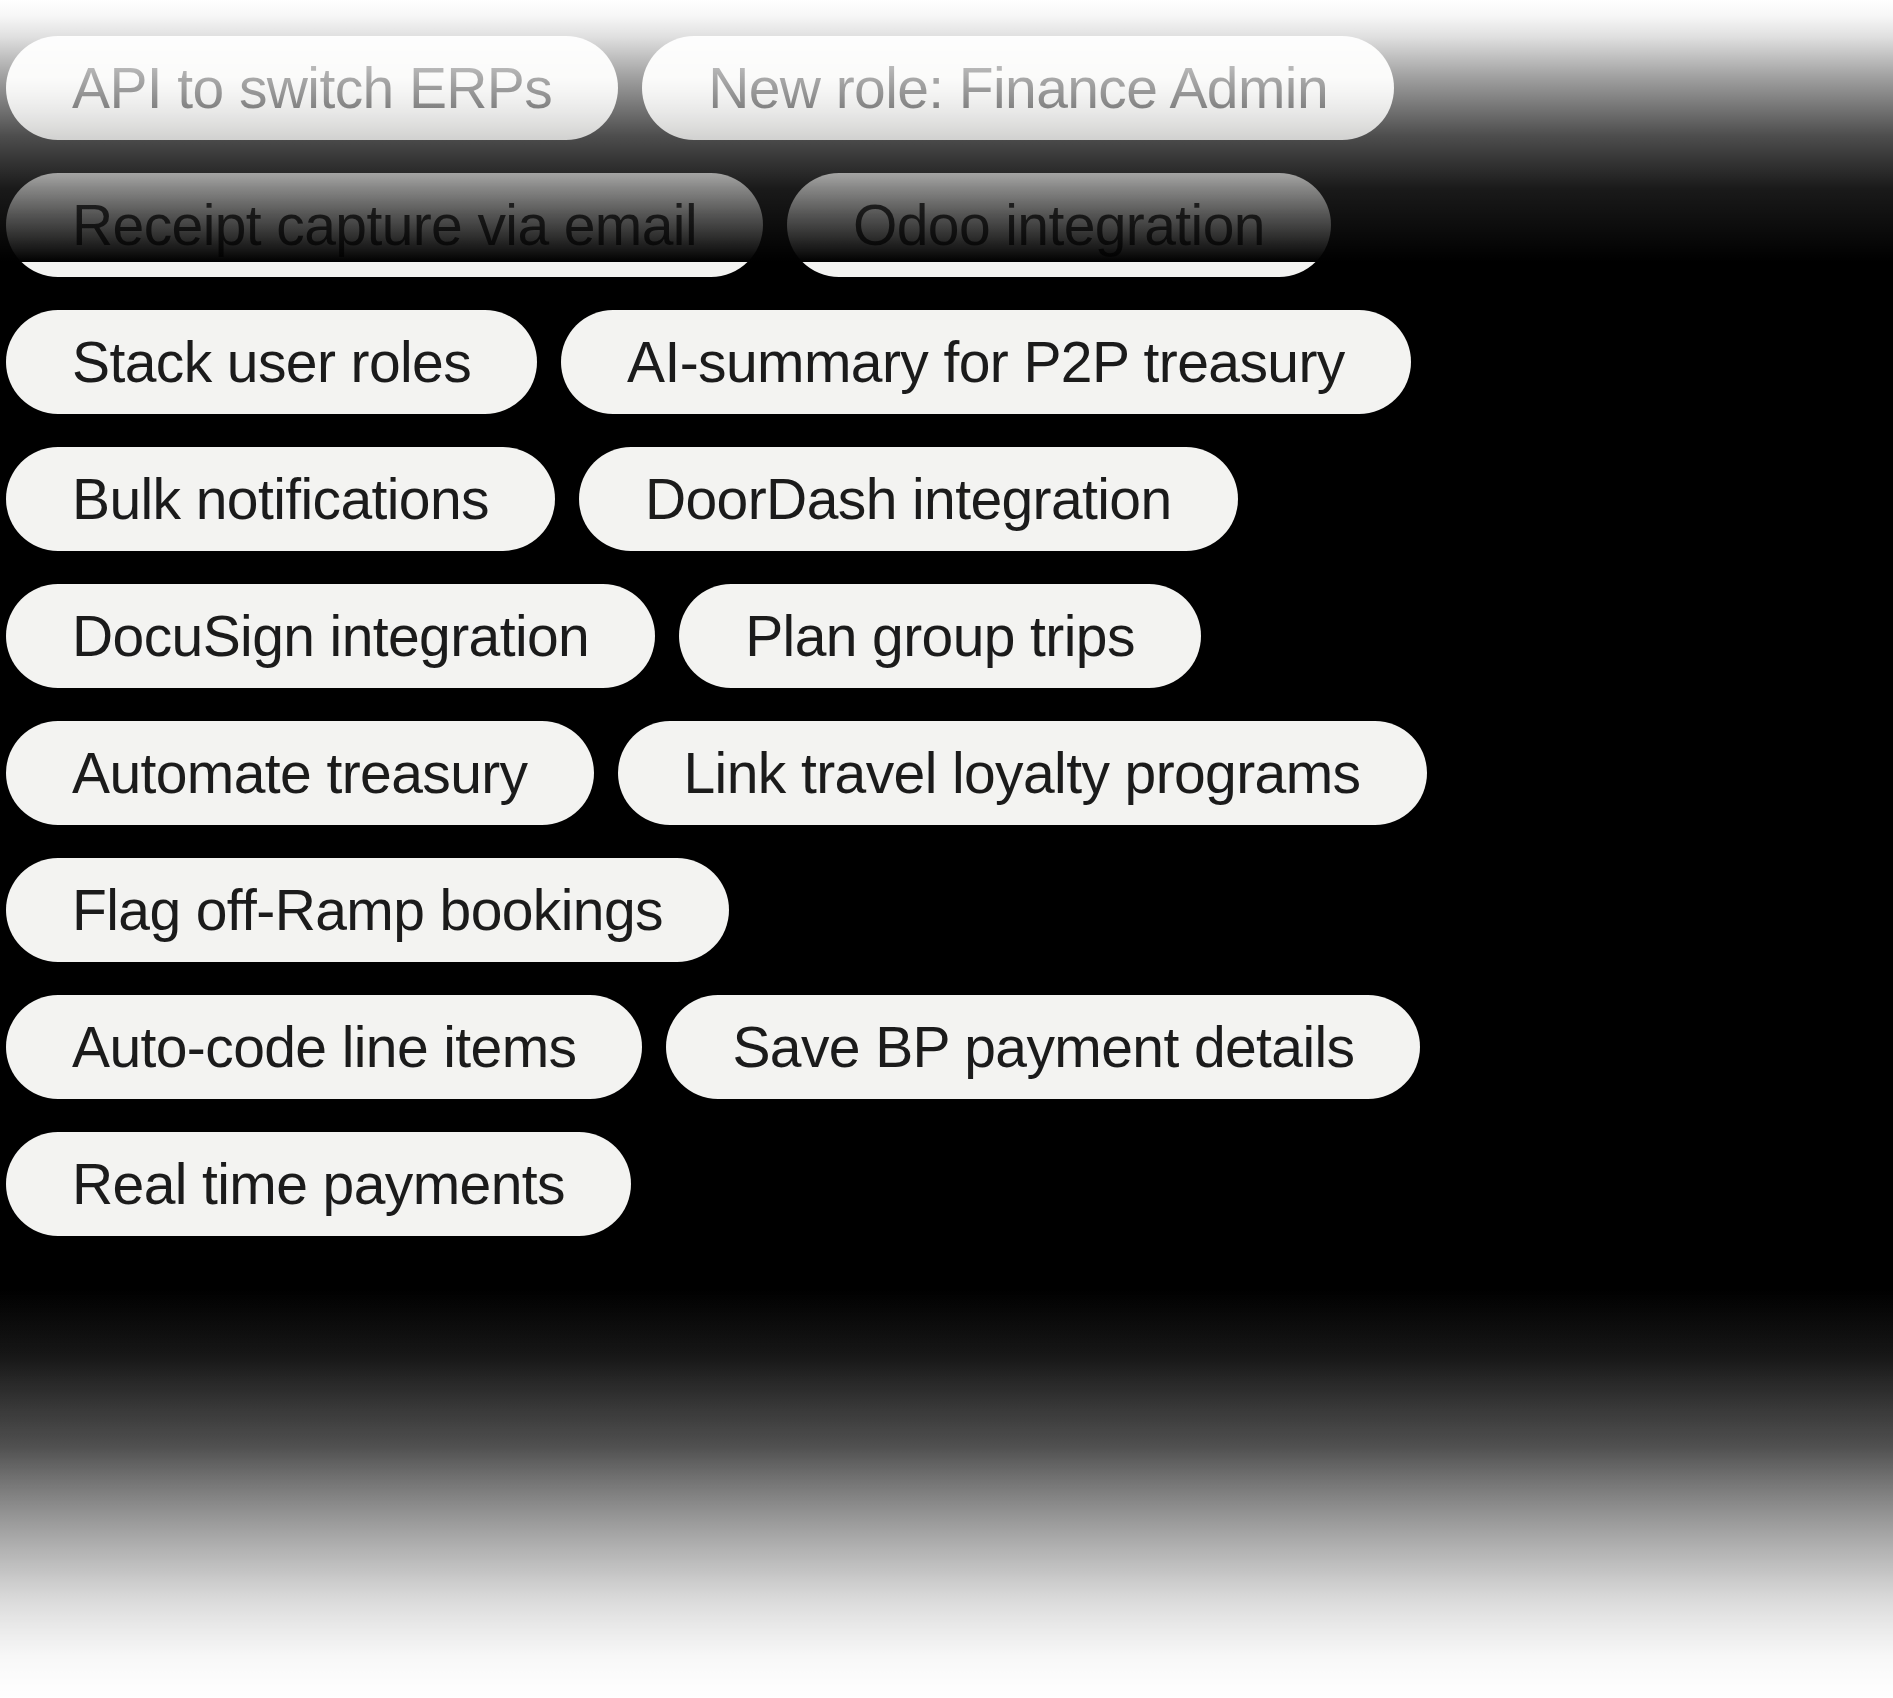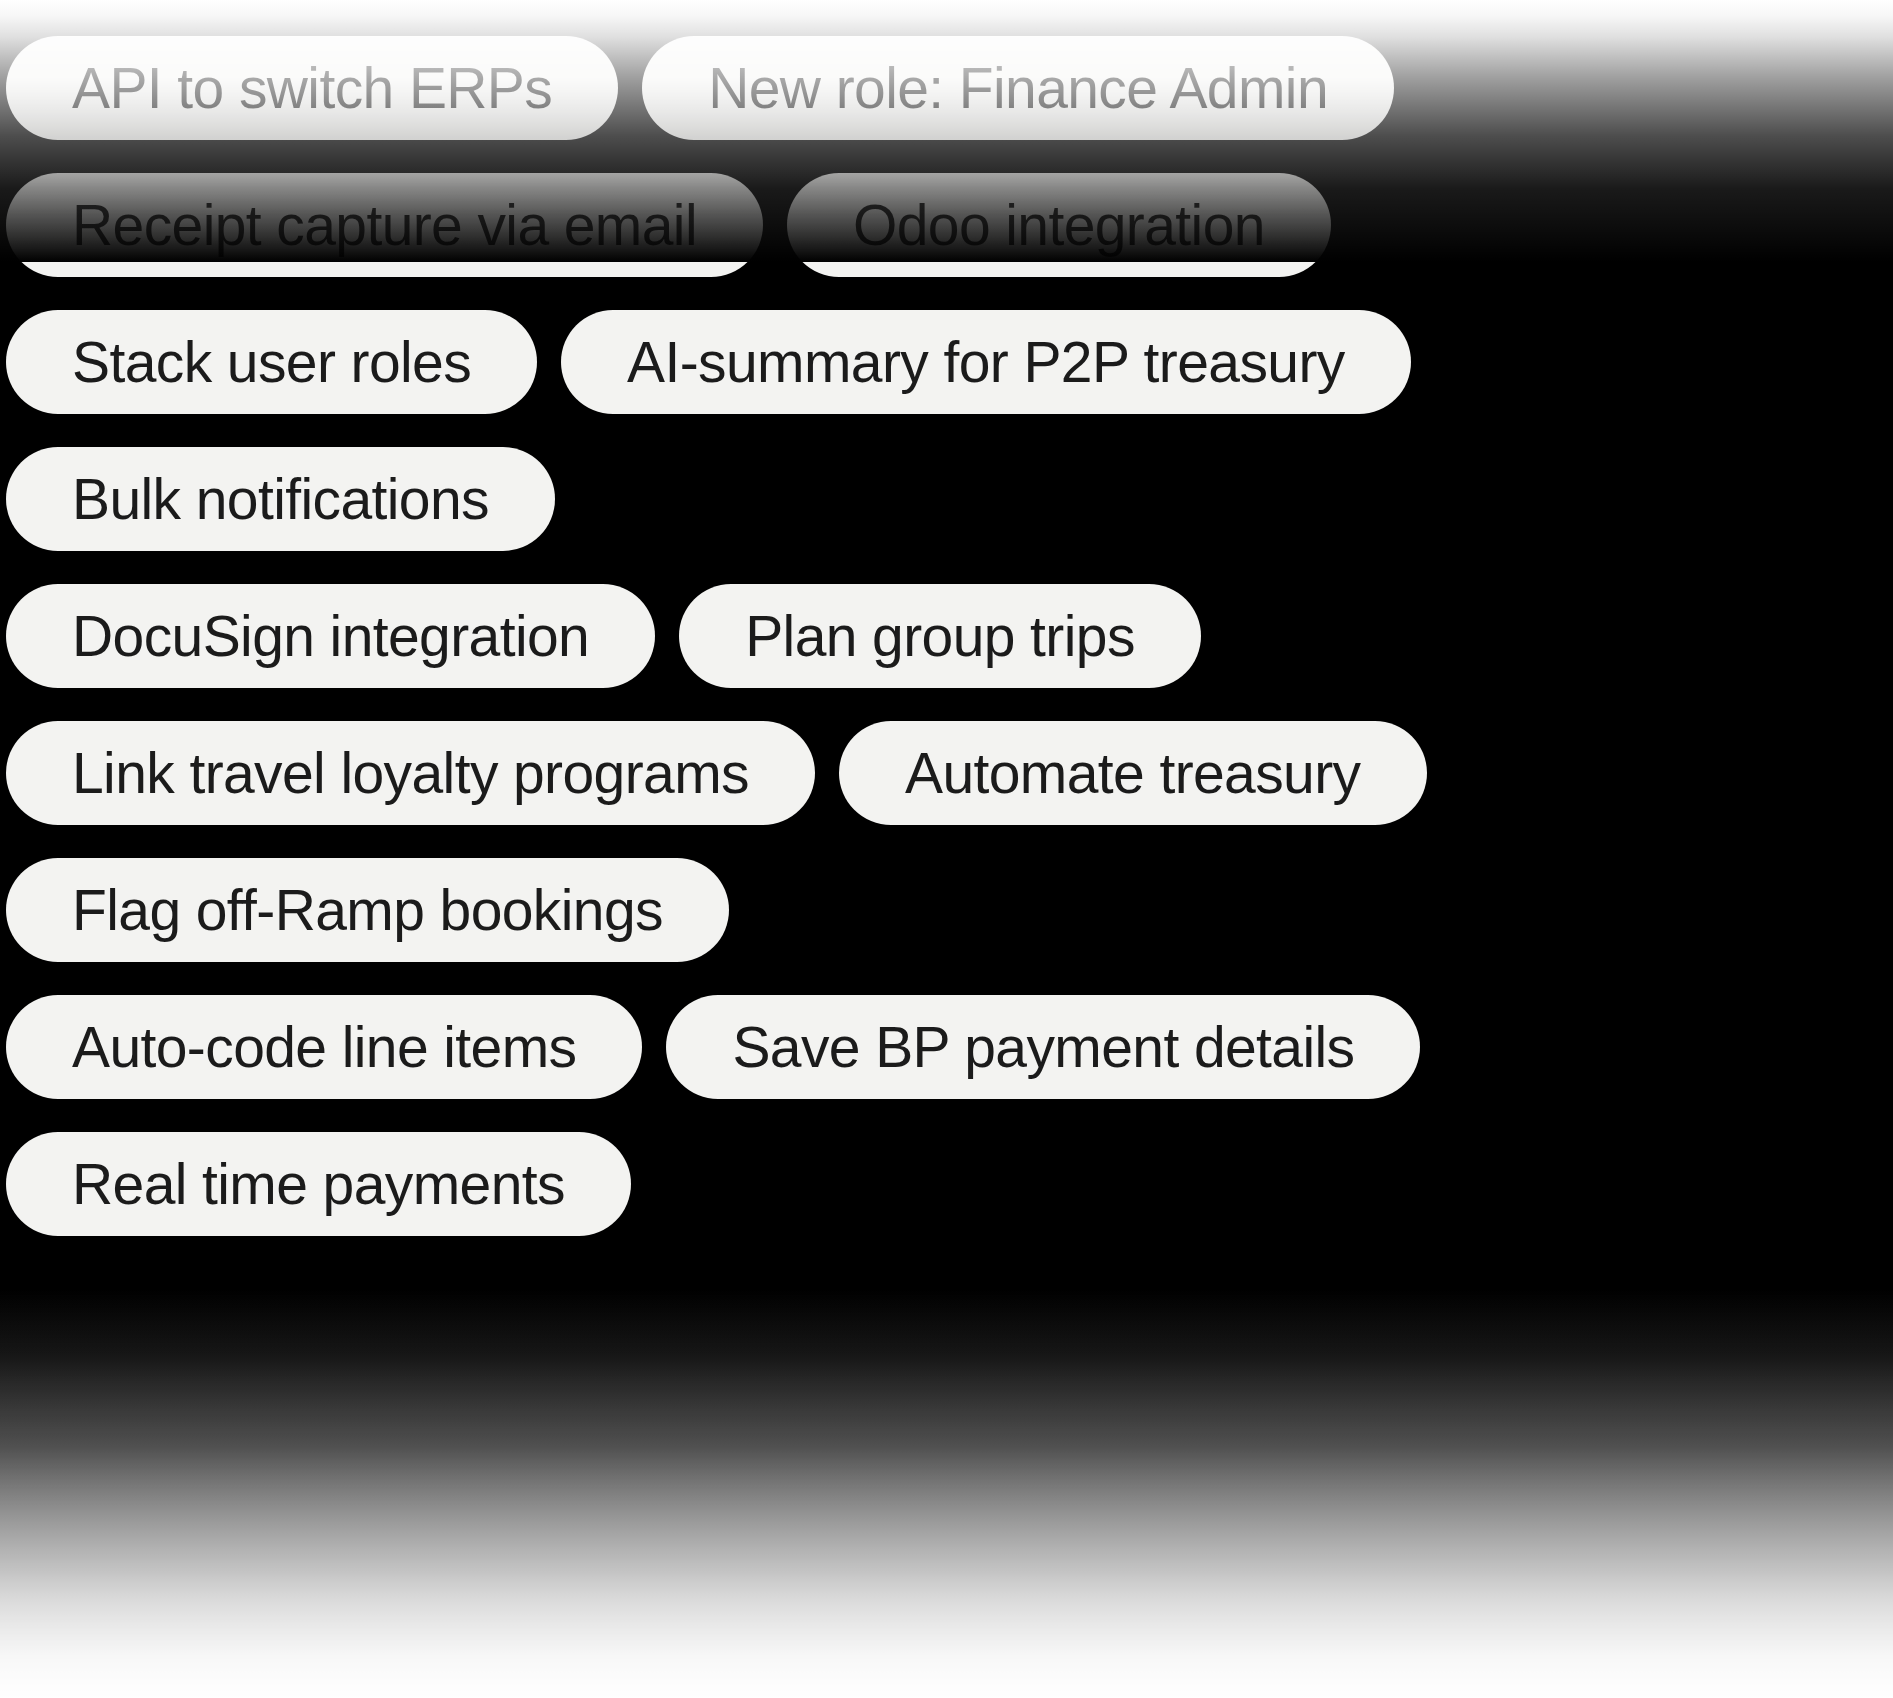--- a/index.html
+++ b/index.html
@@ -126,28 +126,29 @@
       <div class="pill-row">
         <div class="pill">Receipt capture via email</div>
         <div class="pill">Odoo integration</div>
       </div>
       <div class="pill-row">
         <div class="pill">Stack user roles</div>
         <div class="pill">AI-summary for P2P treasury</div>
       </div>
       <div class="pill-row">
         <div class="pill">Bulk notifications</div>
+        <div class="pill">DoorDash integration</div>
       </div>
       <div class="pill-row">
         <div class="pill">DocuSign integration</div>
         <div class="pill">Plan group trips</div>
       </div>
       <div class="pill-row">
+        <div class="pill">Automate treasury</div>
         <div class="pill">Link travel loyalty programs</div>
-        <div class="pill">Automate treasury</div>
       </div>
       <div class="pill-row">
         <div class="pill">Flag off-Ramp bookings</div>
       </div>
       <div class="pill-row">
         <div class="pill">Auto-code line items</div>
         <div class="pill">Save BP payment details</div>
       </div>
       <div class="pill-row">
         <div class="pill">Real time payments</div>

